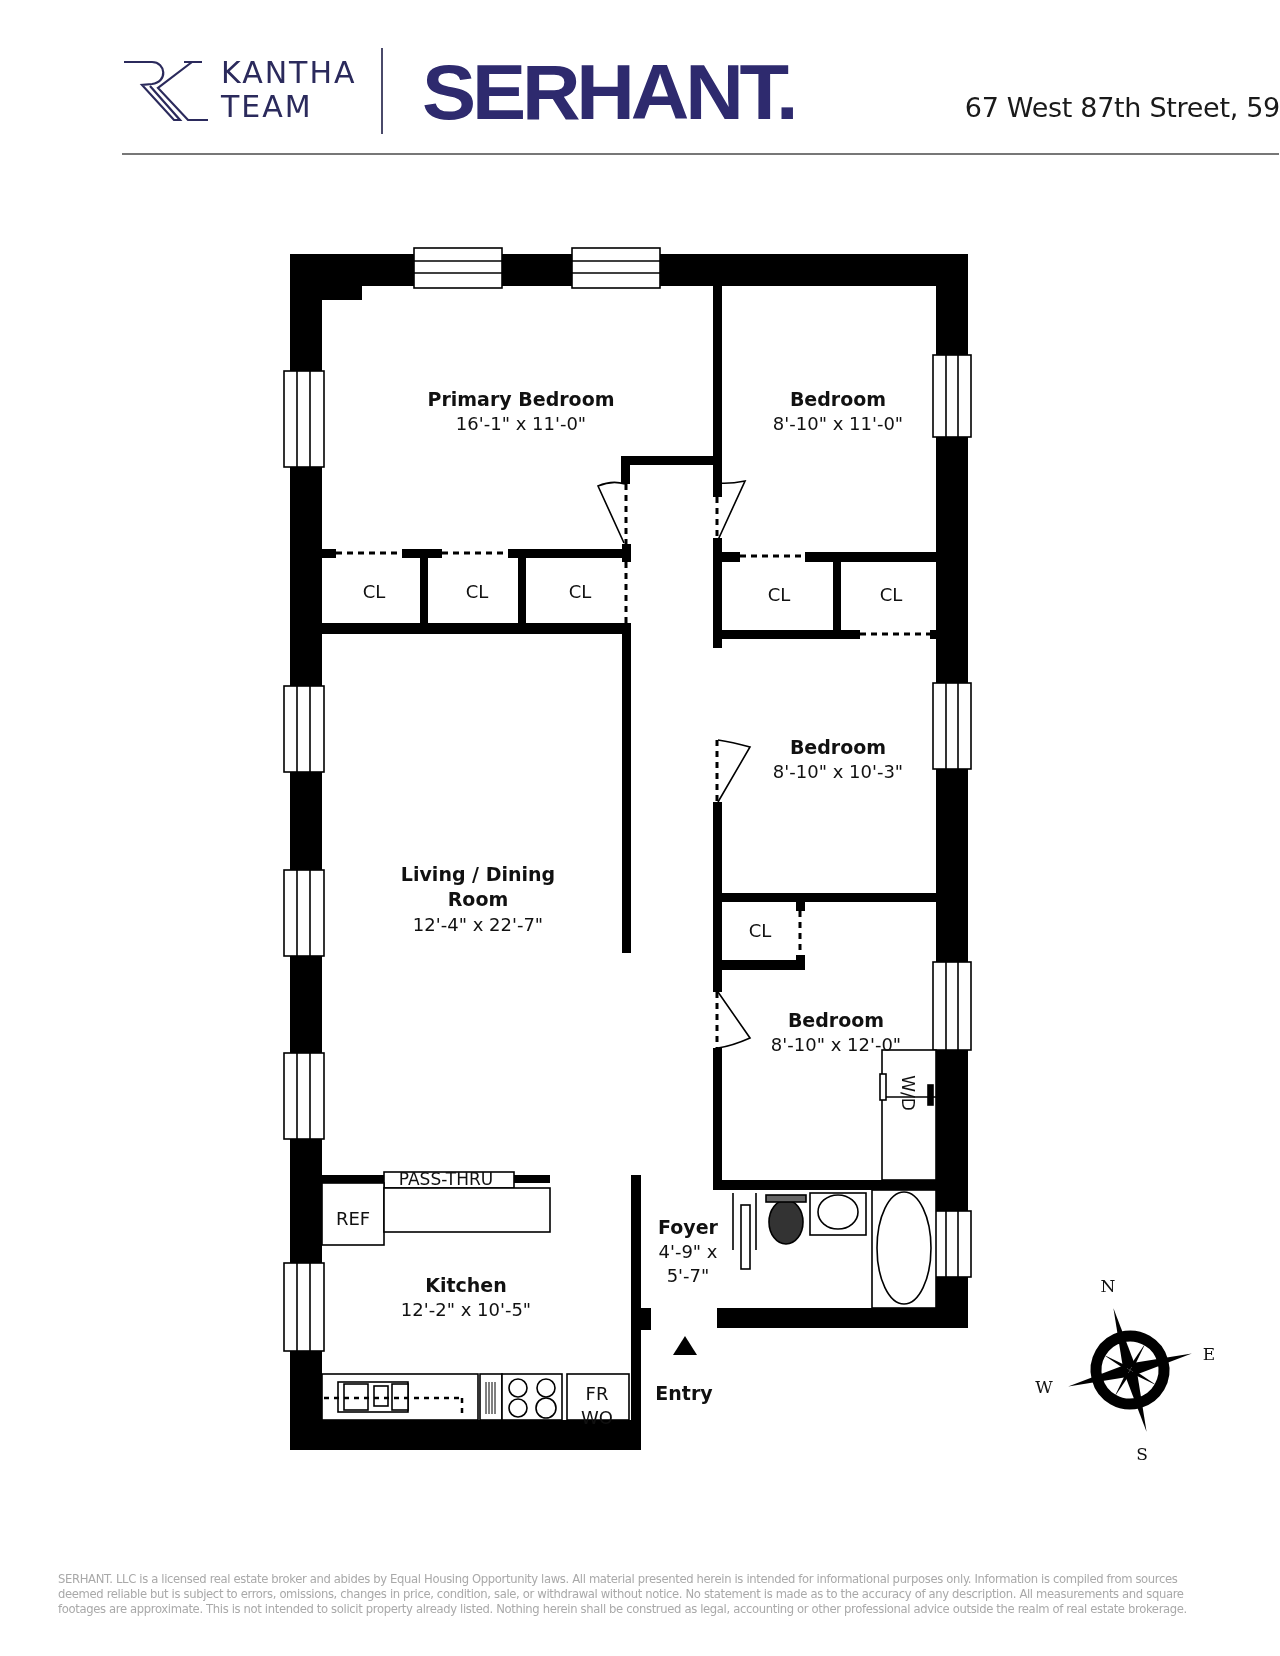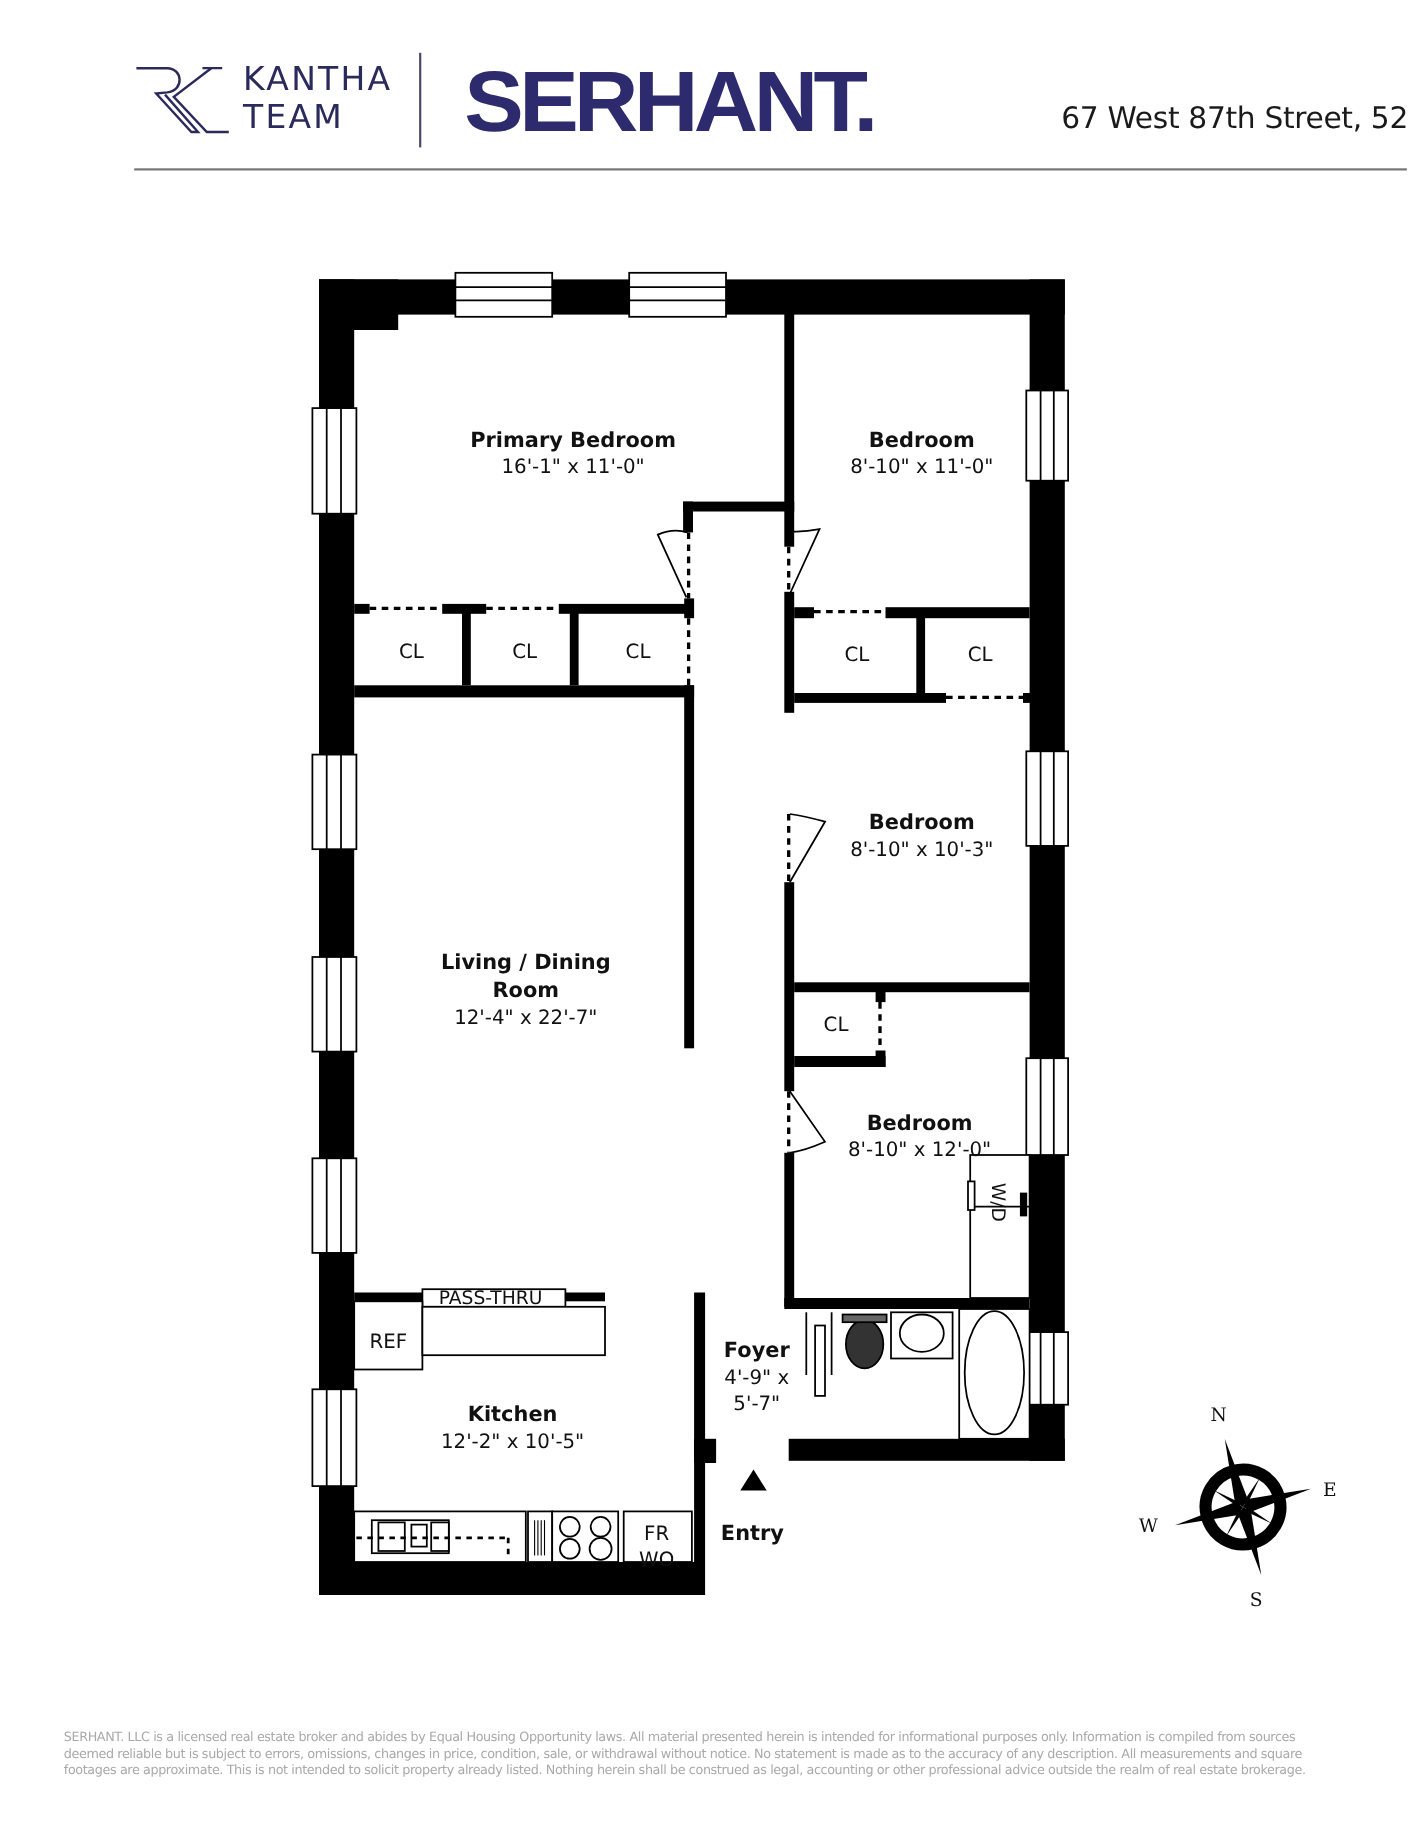--- a/index.html
+++ b/index.html
@@ -27,21 +27,21 @@
     <path d="M2 4 H30 C44 4 46 24 30 26 L20 27 L52 62 H58 L28 28" fill="none" stroke="#2b2a5c" stroke-width="2.2"></path>
     <path d="M70 4 L36 30 L66 62 H86" fill="none" stroke="#2b2a5c" stroke-width="2.2"></path>
     <path d="M80 4 H62" fill="none" stroke="#2b2a5c" stroke-width="2"></path>
   </svg>
   <div class="kantha-text">
     <div>KANTHA</div>
     <div>TEAM</div>
   </div>
   <div class="divider-v"></div>
   <div class="serhant-logo">SERHANT.</div>
-  <div class="address">67 West 87th Street, 52</div>
+  <div class="address">67 West 87th Street, 59</div>
   <div class="header-rule"></div>
 </div>
 
 <svg class="plan" viewBox="0 0 1280 1656" xmlns="http://www.w3.org/2000/svg">
   <g fill="#000">
 
     <rect x="290" y="254" width="678" height="32"></rect>
 
     <rect x="290" y="254" width="72" height="46"></rect>
 

